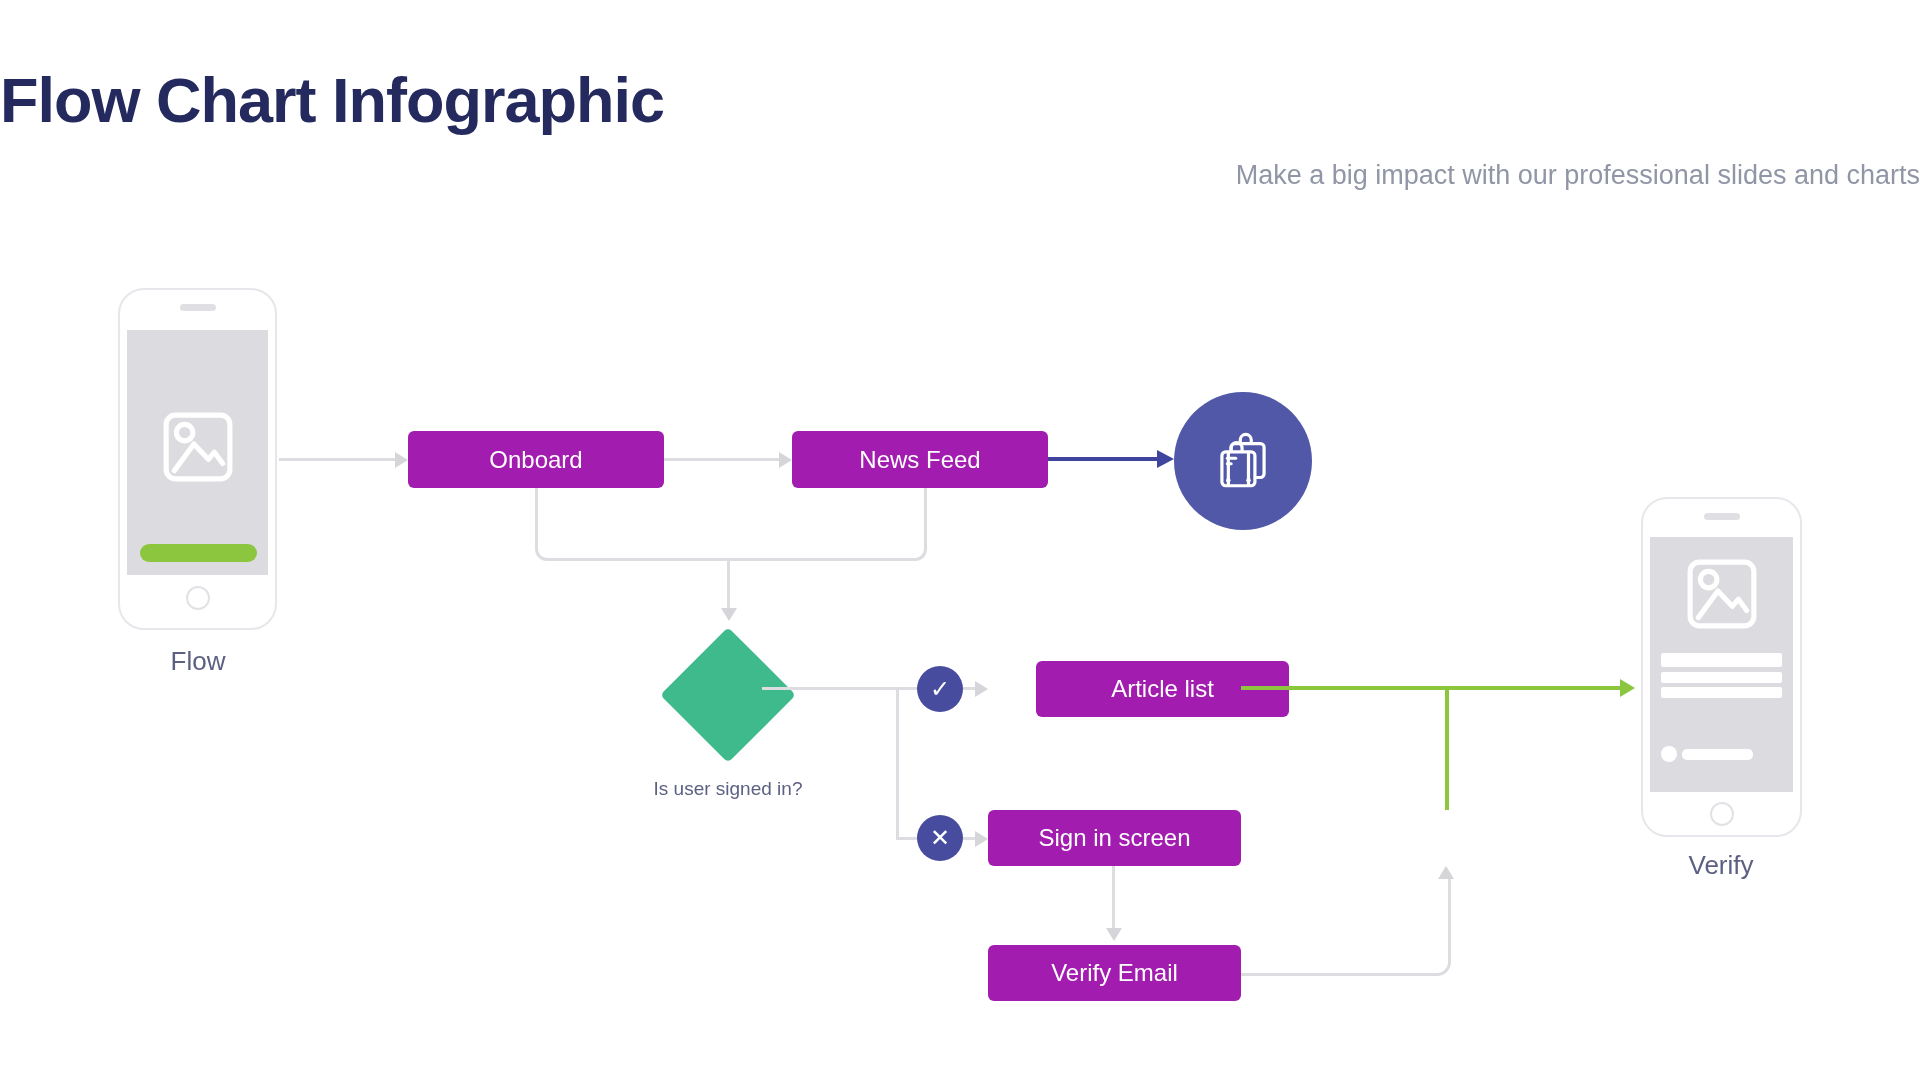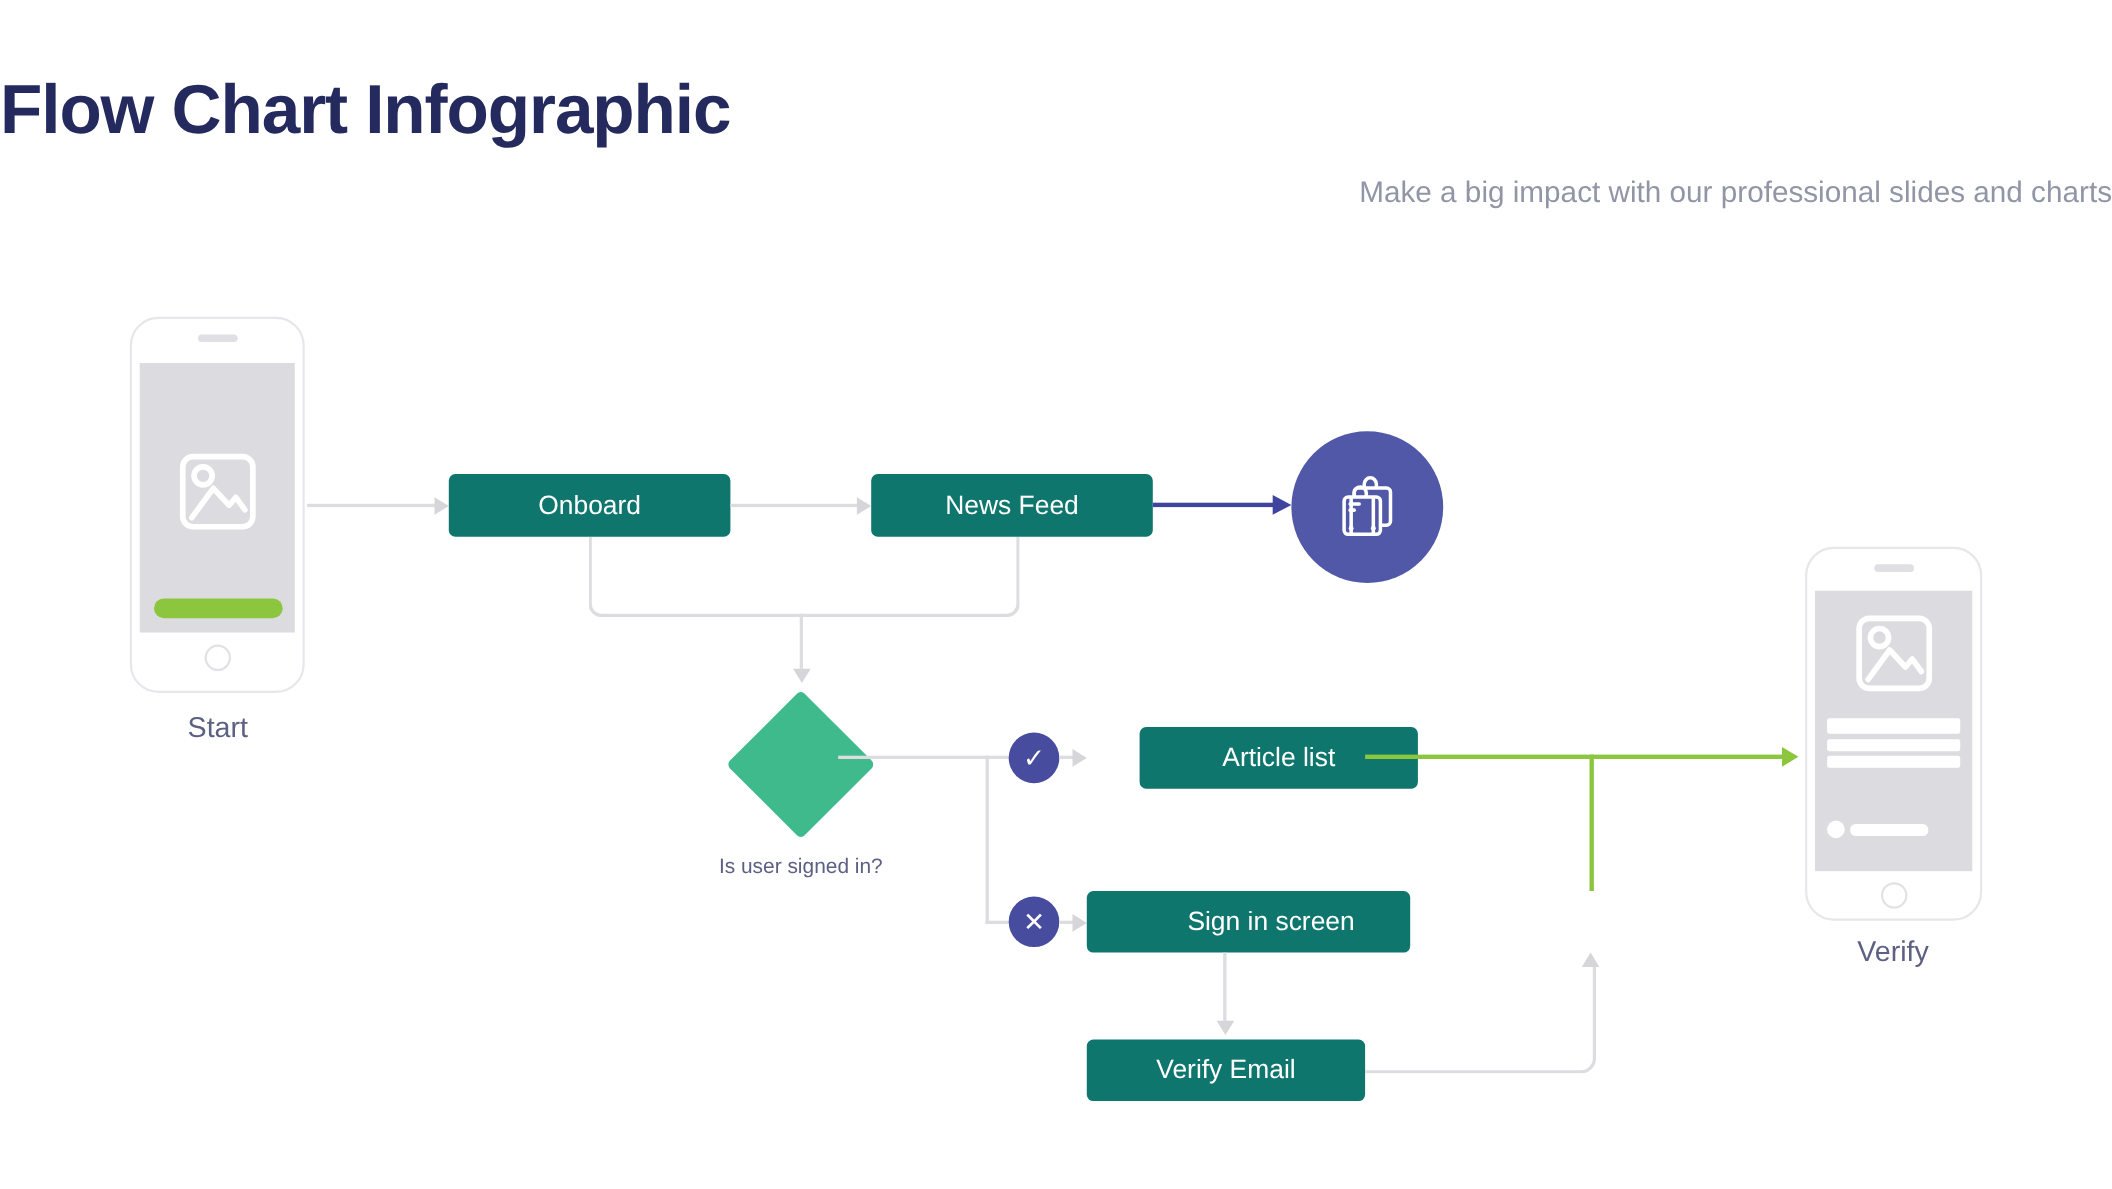--- a/index.html
+++ b/index.html
@@ -13,21 +13,21 @@
     left:0;top:64px;width:100%;
     font-size:63px;font-weight:bold;letter-spacing:-1px;color:#242A5E;
   }
   .subtitle{
     left:0;top:160px;width:100%;text-align:right;
     font-size:27px;color:#9196A6;
   }
   
   .node{
     display:flex;align-items:center;justify-content:center;
-    background:#0f766e;border-radius:6px;color:#ffffff;font-size:24px;
+    background:#a21caf;border-radius:6px;color:#ffffff;font-size:24px;
   }
   
   .hline{height:3px;background:#DDDDE1;}
   .vline{width:3px;background:#DDDDE1;}
   .ghline{height:4px;background:#8CC63F;}
   .gvline{width:4px;background:#8CC63F;}
   .arr-r{width:0;height:0;border-top:8px solid transparent;border-bottom:8px solid transparent;border-left:13px solid #D5D5DA;}
   .arr-d{width:0;height:0;border-left:8px solid transparent;border-right:8px solid transparent;border-top:13px solid #D5D5DA;}
   .arr-u{width:0;height:0;border-left:8px solid transparent;border-right:8px solid transparent;border-bottom:13px solid #D5D5DA;}
   .arr-navy{border-top:9px solid transparent;border-bottom:9px solid transparent;border-left:17px solid #3F459E;}
@@ -80,21 +80,21 @@
     <div class="screen" style="left:7px;top:40px;width:141px;height:245px;">
       <svg width="74" height="74" viewBox="0 0 72 72" style="position:absolute;left:50%;margin-left:-37px;top:80px;">
         <rect x="5" y="5" width="62" height="62" rx="9" fill="none" stroke="#ffffff" stroke-width="5"></rect>
         <circle cx="23" cy="22" r="8" fill="none" stroke="#ffffff" stroke-width="5"></circle>
         <path d="M13 59 L32 33 L46 48 L52 41 L60 52" fill="none" stroke="#ffffff" stroke-width="5" stroke-linejoin="round" stroke-linecap="round"></path>
       </svg>
       <div class="pill" style="left:13px;top:214px;width:117px;height:18px;"></div>
     </div>
     <div class="homebtn" style="top:296px;"></div>
   </div>
-  <div class="abs phone-label" style="left:98px;top:646px;width:200px;">Start</div>
+  <div class="abs phone-label" style="left:98px;top:646px;width:200px;">Flow</div>
 
   <div class="abs hline" style="left:279px;top:458px;width:117px;"></div>
   <div class="abs arr-r" style="left:395px;top:452px;"></div>
 
   <div class="abs node" style="left:408px;top:431px;width:256px;height:57px;">Onboard</div>
 
   <div class="abs hline" style="left:664px;top:458px;width:116px;"></div>
   <div class="abs arr-r" style="left:779px;top:452px;"></div>
 
   <div class="abs node" style="left:792px;top:431px;width:256px;height:57px;">News Feed</div>
@@ -135,21 +135,21 @@
   <div class="abs node" style="left:1036px;top:661px;width:253px;height:56px;">Article list</div>
 
   <div class="abs ghline" style="left:1241px;top:686px;width:381px;"></div>
   <div class="abs arr-green" style="left:1620px;top:679px;width:0;height:0;"></div>
   <div class="abs gvline" style="left:1445px;top:686px;height:124px;"></div>
 
   <div class="abs badge" style="left:917px;top:815px;">✕</div>
   <div class="abs hline" style="left:963px;top:837px;width:14px;"></div>
   <div class="abs arr-r" style="left:975px;top:831px;"></div>
 
-  <div class="abs node" style="left:988px;top:810px;width:253px;height:56px;padding-left:41px;">Sign in screen</div>
+  <div class="abs node" style="left:988px;top:810px;width:253px;height:56px;">Sign in screen</div>
 
   <div class="abs vline" style="left:1112px;top:866px;height:62px;"></div>
   <div class="abs arr-d" style="left:1106px;top:928px;"></div>
 
   <div class="abs node" style="left:988px;top:945px;width:253px;height:56px;">Verify Email</div>
 
   <div class="abs elbow" style="left:1241px;top:878px;width:207px;height:95px;"></div>
   <div class="abs arr-u" style="left:1438px;top:866px;"></div>
 
 

